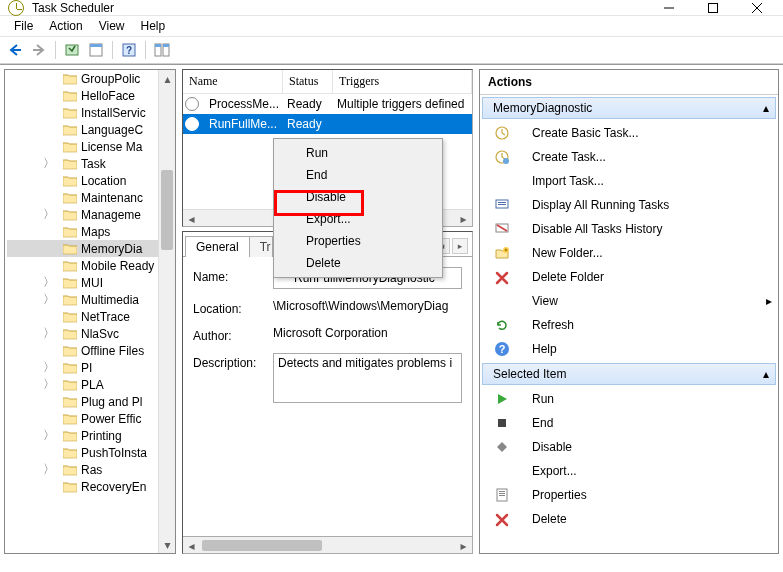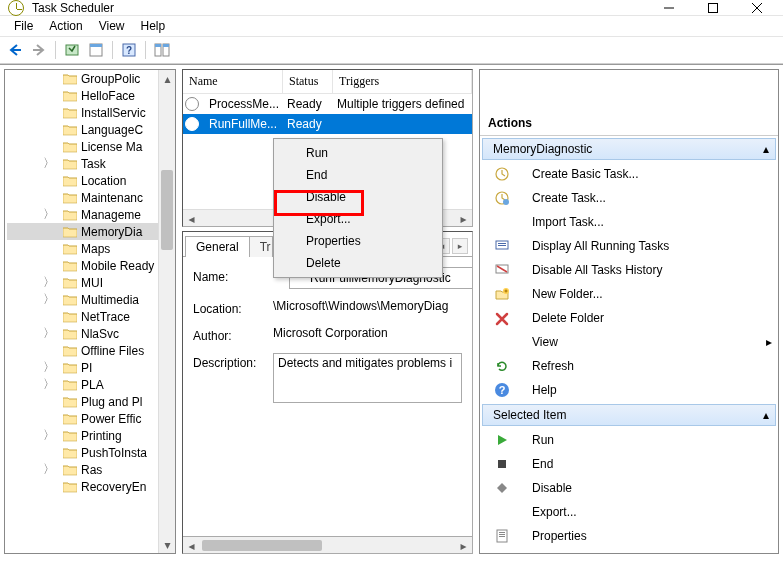--- a/index.html
+++ b/index.html
@@ -178,21 +178,20 @@
     overflow:hidden;
   }
   .form-row { display:flex; margin-bottom: 10px; align-items: flex-start; }
   .form-row .lbl { width: 80px; flex:0 0 80px; padding-top:3px; }
   .form-row .val { flex:1; }
   .form-row input[type=text] {
     width: 100%; height: 22px;
     border: 1px solid #aaa;
     padding: 2px 20px;
     font: inherit;
-    margin-left: 16px;
   }
   .form-row textarea {
     width: 100%; height: 50px;
     border: 1px solid #aaa;
     padding: 2px 4px;
     font: inherit;
     resize: none;
   }
   .groupbox {
     border: 1px solid #ccc;
@@ -203,21 +202,20 @@
   .groupbox .legend {
     position: absolute; top: -8px; left: 8px;
     background: #fff; padding: 0 4px;
   }
   
   .actions-header {
     background: #fff;
     border-bottom: 1px solid #ccc;
     padding: 5px 8px;
     font-weight: 600;
-    margin-top: 41px;
   }
   .actions-group {
     background: linear-gradient(#e8f0fb, #d4e6fb);
     border: 1px solid #a8c8e8;
     padding: 3px 6px 3px 10px;
     display:flex; align-items:center;
     margin: 2px;
   }
   .actions-group .collapse { margin-left:auto; }
   .action-item {
@@ -426,39 +424,39 @@
         <div class="tree-row">
           <span class="expander">〉</span>
           <span class="folder">
             <svg viewBox="0 0 14 12">
               <path d="M0 2 L0 11 L14 11 L14 3 L6 3 L5 2 Z" fill="#ffe9a8" stroke="#c9a840" stroke-width="0.6"></path>
               <path d="M0 2 L5 2 L6 3 L14 3" fill="none" stroke="#c9a840" stroke-width="0.6"></path>
             </svg>
           </span>
           <span>Manageme</span>
         </div>
+        <div class="tree-row">
+          <span class="expander"></span>
+          <span class="folder">
+            <svg viewBox="0 0 14 12">
+              <path d="M0 2 L0 11 L14 11 L14 3 L6 3 L5 2 Z" fill="#ffe9a8" stroke="#c9a840" stroke-width="0.6"></path>
+              <path d="M0 2 L5 2 L6 3 L14 3" fill="none" stroke="#c9a840" stroke-width="0.6"></path>
+            </svg>
+          </span>
+          <span>Maps</span>
+        </div>
         <div class="tree-row sel">
           <span class="expander"></span>
           <span class="folder">
             <svg viewBox="0 0 14 12">
               <path d="M0 2 L0 11 L14 11 L14 3 L6 3 L5 2 Z" fill="#ffe9a8" stroke="#c9a840" stroke-width="0.6"></path>
               <path d="M0 2 L5 2 L6 3 L14 3" fill="none" stroke="#c9a840" stroke-width="0.6"></path>
             </svg>
           </span>
           <span>MemoryDia</span>
-        </div>
-        <div class="tree-row">
-          <span class="expander"></span>
-          <span class="folder">
-            <svg viewBox="0 0 14 12">
-              <path d="M0 2 L0 11 L14 11 L14 3 L6 3 L5 2 Z" fill="#ffe9a8" stroke="#c9a840" stroke-width="0.6"></path>
-              <path d="M0 2 L5 2 L6 3 L14 3" fill="none" stroke="#c9a840" stroke-width="0.6"></path>
-            </svg>
-          </span>
-          <span>Maps</span>
         </div>
         <div class="tree-row">
           <span class="expander"></span>
           <span class="folder">
             <svg viewBox="0 0 14 12">
               <path d="M0 2 L0 11 L14 11 L14 3 L6 3 L5 2 Z" fill="#ffe9a8" stroke="#c9a840" stroke-width="0.6"></path>
               <path d="M0 2 L5 2 L6 3 L14 3" fill="none" stroke="#c9a840" stroke-width="0.6"></path>
             </svg>
           </span>
           <span>Mobile Ready</span>

